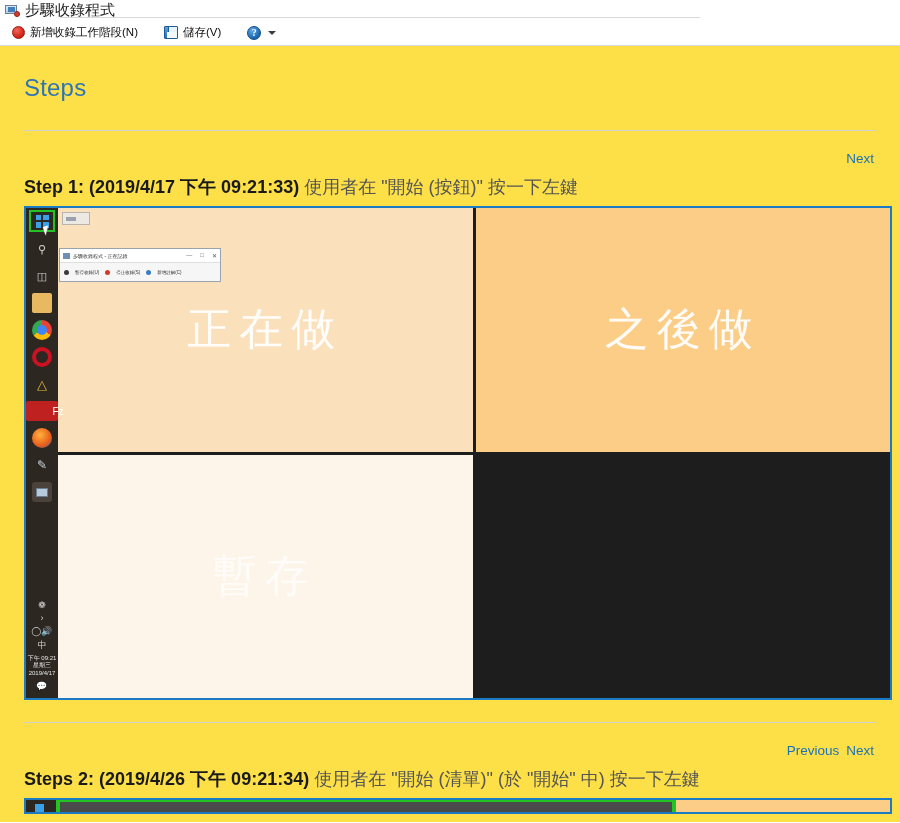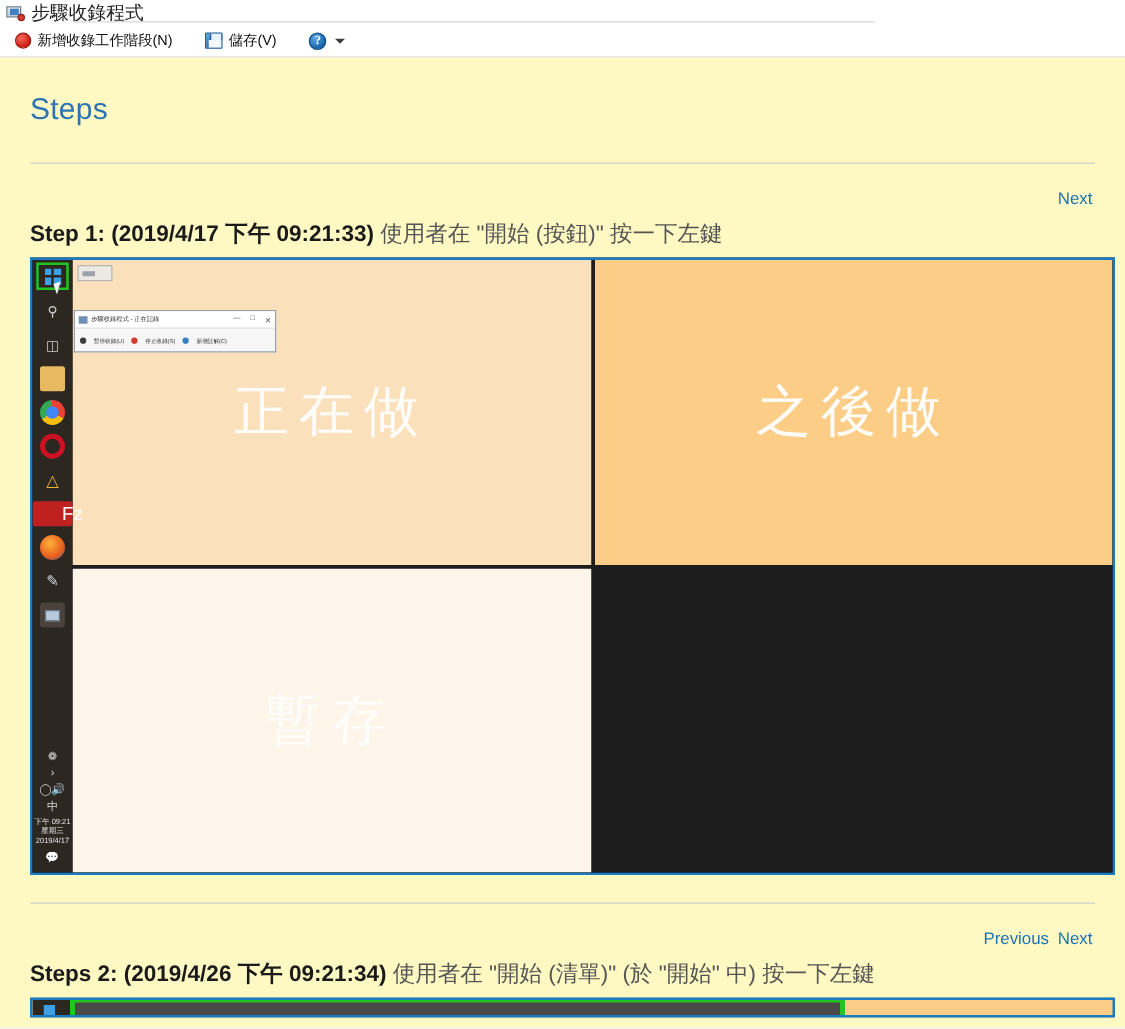--- a/index.html
+++ b/index.html
@@ -103,21 +103,21 @@
     width: 0; height: 0; margin-left: 7px;
     border-left: 4px solid transparent;
     border-right: 4px solid transparent;
     border-top: 4px solid #3c3c3c;
     flex: 0 0 auto;
   }
 
   
   #doc {
     padding: 0 24px;
-    background: #fef9c3;
+    background: #fde047;
     height: calc(823px - 47px);
     overflow: hidden;
     position: relative;
   }
   #page-title {
     font-size: 24px;
     color: #2e74b5;
     font-weight: normal;
     margin: 28px 0 0 0;
     letter-spacing: .2px;
@@ -401,21 +401,21 @@
       <div class="tb-ic">⚲</div>
       <div class="tb-ic">◫</div>
       <div class="tb-ic sq" style="background:#e8b960;border-radius:2px;"></div>
       <div class="tb-ic" style="border-radius:50%;background:conic-gradient(#ea4335 0 33%,#fbbc05 0 66%,#34a853 0);position:relative;">
         <span style="position:absolute;inset:5px;border-radius:50%;background:#4285f4;"></span>
       </div>
       <div class="tb-ic" style="border-radius:50%;background:#cc1122;position:relative;">
         <span style="position:absolute;inset:4px;border-radius:50%;background:#2d2722;"></span>
       </div>
       <div class="tb-ic" style="color:#e8b830;font-size:13px;">△</div>
-      <div class="tb-ic sq" style="background:#bf2020;color:#fff;font-size:15px;border-radius:2px;padding-left:32px;">Fz</div>
+      <div class="tb-ic sq" style="background:#bf2020;color:#fff;font-size:10px;border-radius:2px;padding-left:32px;">Fz</div>
       <div class="tb-ic" style="border-radius:50%;background:radial-gradient(circle at 40% 35%,#ffb13d,#e85d1a 60%,#3a5fa8);"></div>
       <div class="tb-ic" style="color:#cfd8e0;font-size:12px;">✎</div>
       <div class="tb-ic sq tb-sel" style="background:#4a423b;">
         <span style="display:block;width:12px;height:9px;background:#b8cbdd;border:1px solid #6a7f91;"></span>
       </div>
 
       <div class="tray">
         <div class="tico">❁</div>
         <div class="tico">›</div>
         <div class="tico">◯🔊</div>

